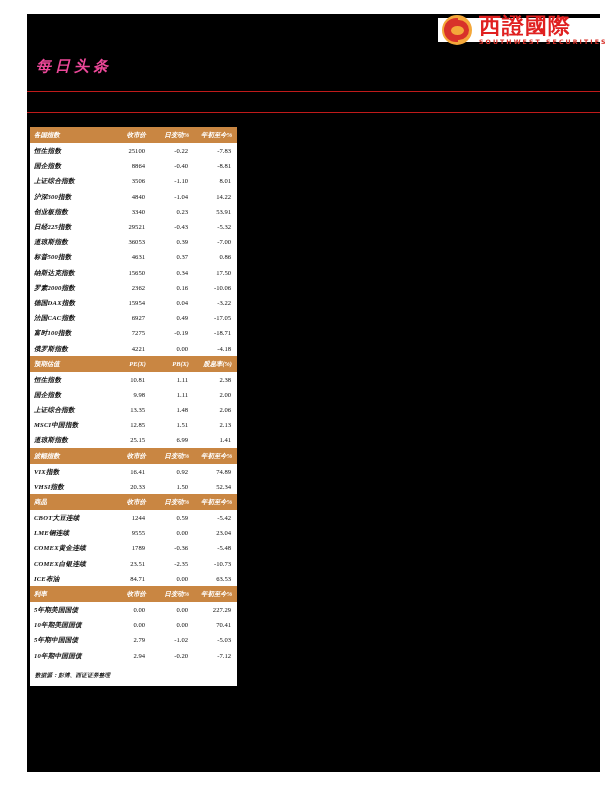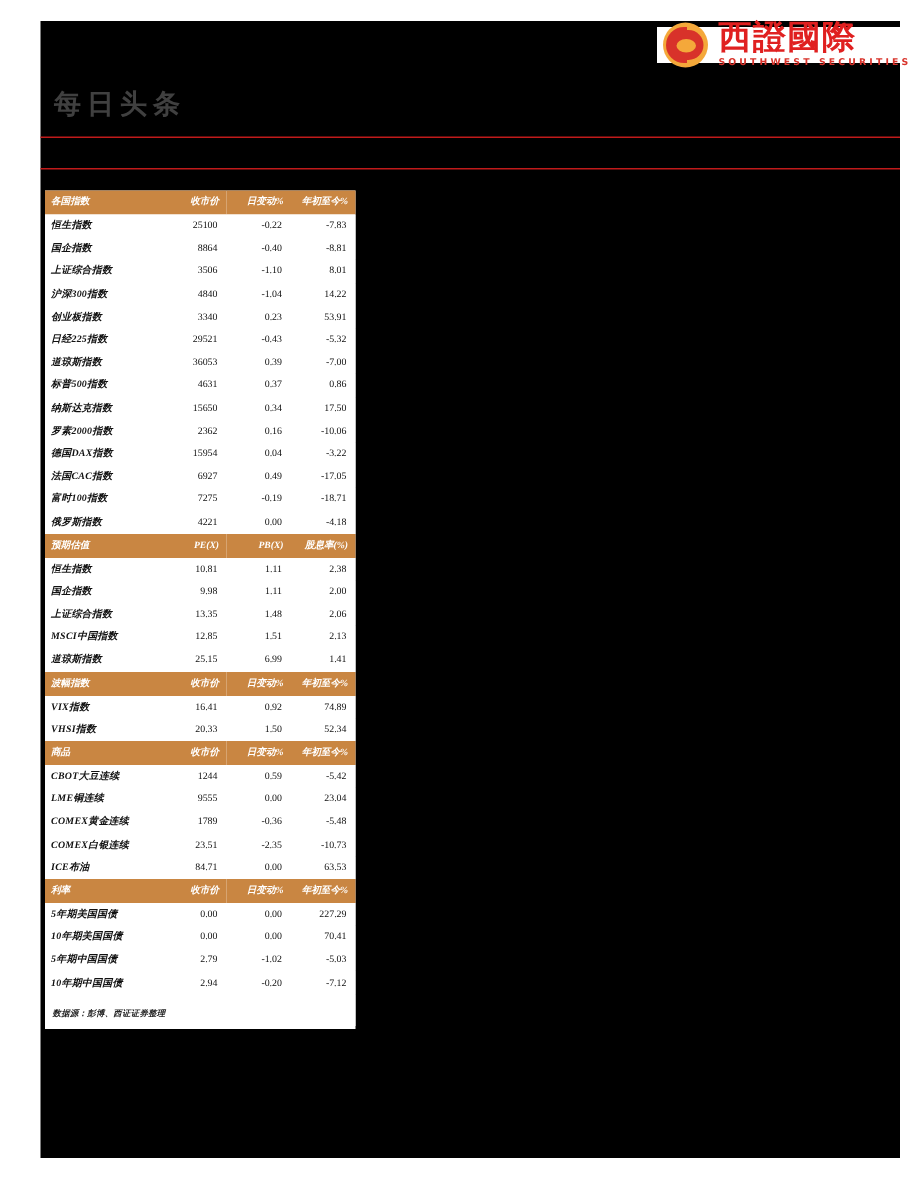--- a/index.html
+++ b/index.html
@@ -47,22 +47,22 @@
   .logo-en{
     font-family:"DejaVu Sans","Liberation Sans",sans-serif;
     font-size:6.2px;font-weight:bold;color:#d8322a;letter-spacing:2.1px;
     margin-top:2px;white-space:nowrap;
   }
 
   
   .headline{
     position:absolute;left:36px;top:57px;
     font-family:"DejaVu Sans","Liberation Sans",sans-serif;
-    font-size:18px;font-weight:bold;color:#404040;
-    letter-spacing:4px;white-space:nowrap;
+    font-size:15px;font-weight:bold;color:#ec4899;
+    letter-spacing:4px;font-style:italic;white-space:nowrap;
   }
   .rule{position:absolute;left:27px;width:573px;height:1.4px;background:#c01a1a;}
   .rule-1{top:91px;}
   .rule-2{top:112px;}
 
   
   .table-wrap{
     position:absolute;left:30px;top:127px;width:207px;
     background:#ffffff;
     padding:0 0 2px 0;

